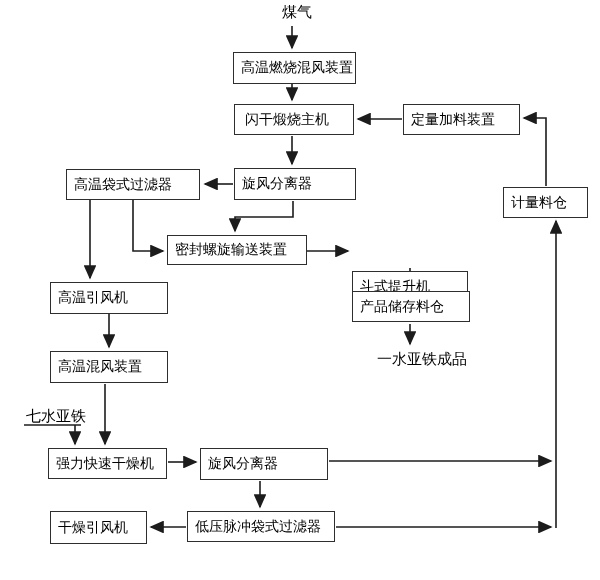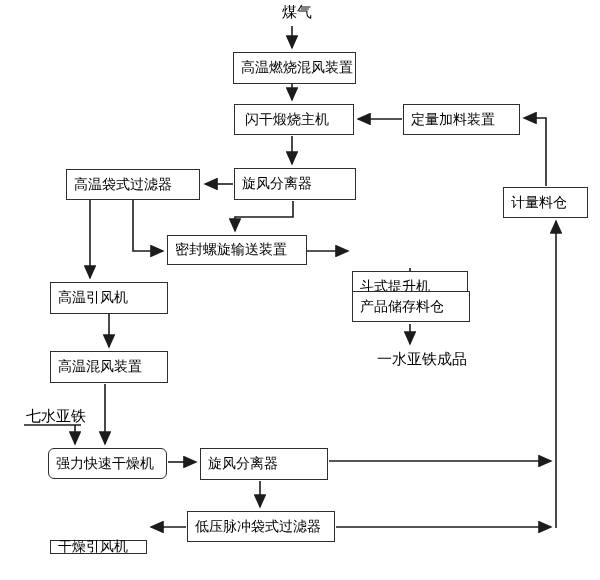--- a/index.html
+++ b/index.html
@@ -87,21 +87,21 @@
   <div class="node box" style="left:352px;top:291px;width:118px;height:31px;">产品储存料仓</div>
 
   <div class="node plain" style="left:377px;top:351px;">一水亚铁成品</div>
 
   <div class="node box" style="left:50px;top:282px;width:118px;height:32px;">高温引风机</div>
 
   <div class="node box" style="left:50px;top:351px;width:118px;height:32px;">高温混风装置</div>
 
   <div class="node plain" style="left:26px;top:408px;">七水亚铁</div>
 
-  <div class="node box" style="left:48px;top:448px;width:119px;height:31px;border-radius:6px;">强力快速干燥机</div>
+  <div class="node box" style="left:48px;top:448px;width:119px;height:31px;">强力快速干燥机</div>
 
   <div class="node box" style="left:200px;top:448px;width:128px;height:32px;">旋风分离器</div>
 
   <div class="node box" style="left:187px;top:511px;width:148px;height:31px;">低压脉冲袋式过滤器</div>
 
-  <div class="node box" style="left:50px;top:511px;width:97px;height:14px;margin-top:29px;">干燥引风机</div>
+  <div class="node box" style="left:50px;top:511px;width:97px;height:33px;">干燥引风机</div>
 
 </div>
 
 </body></html>

